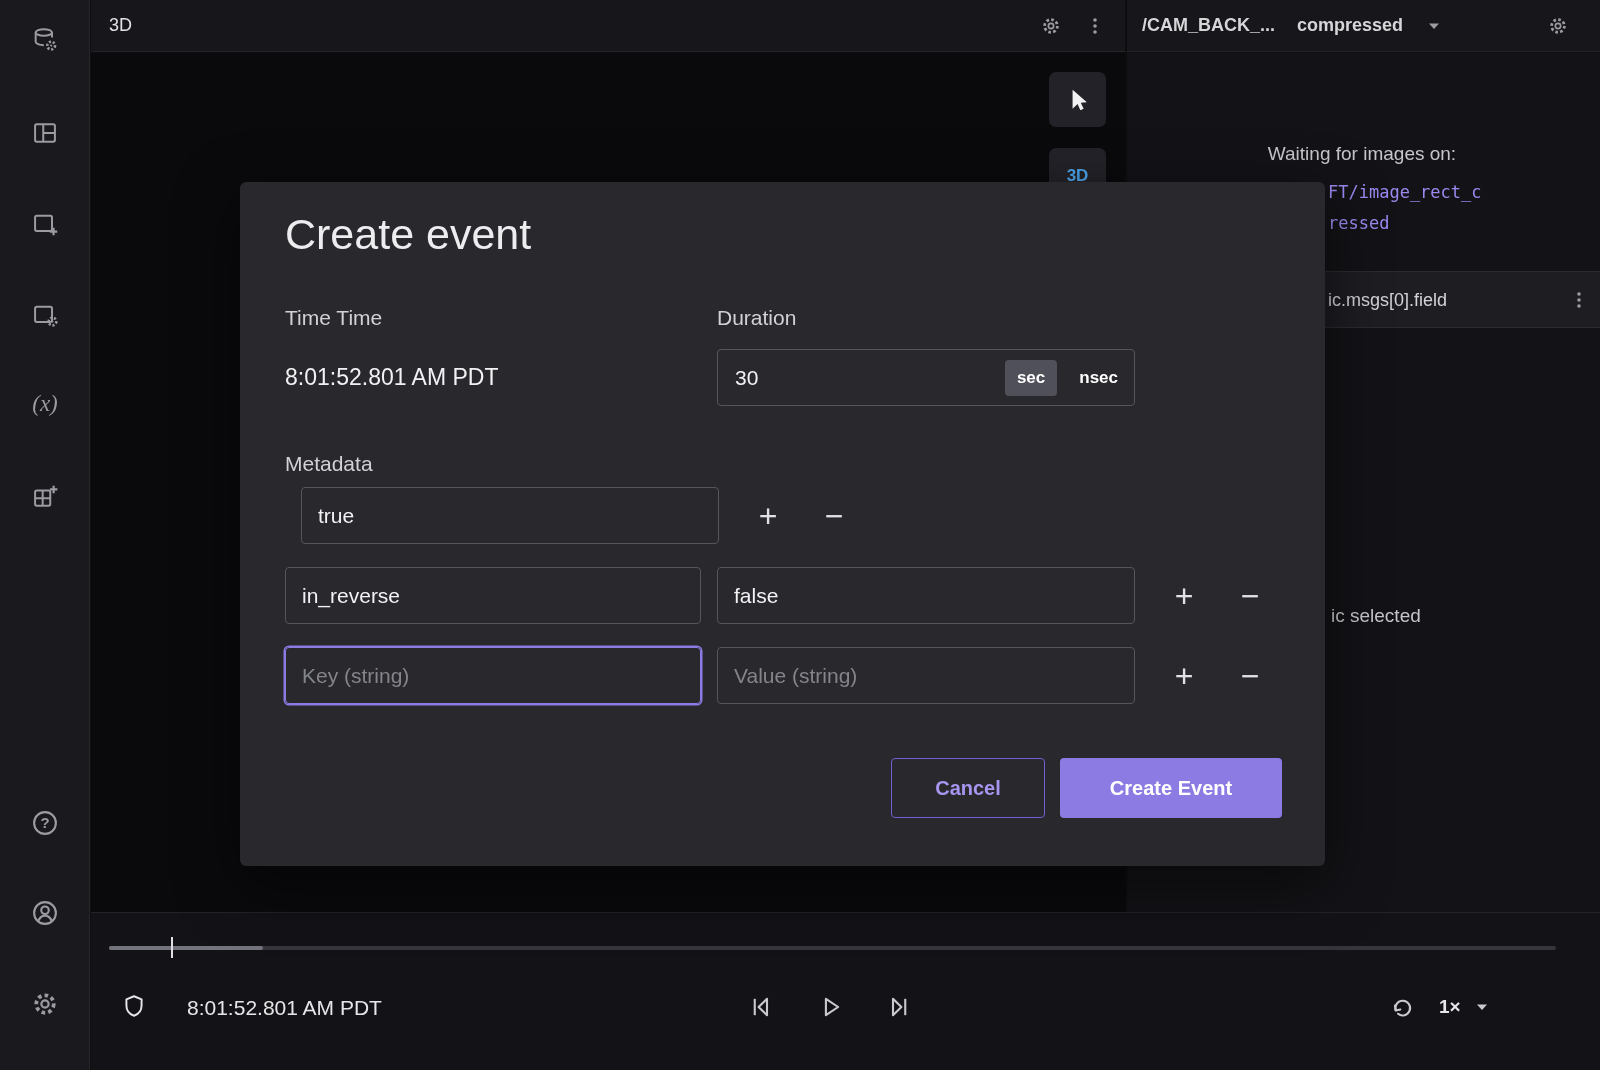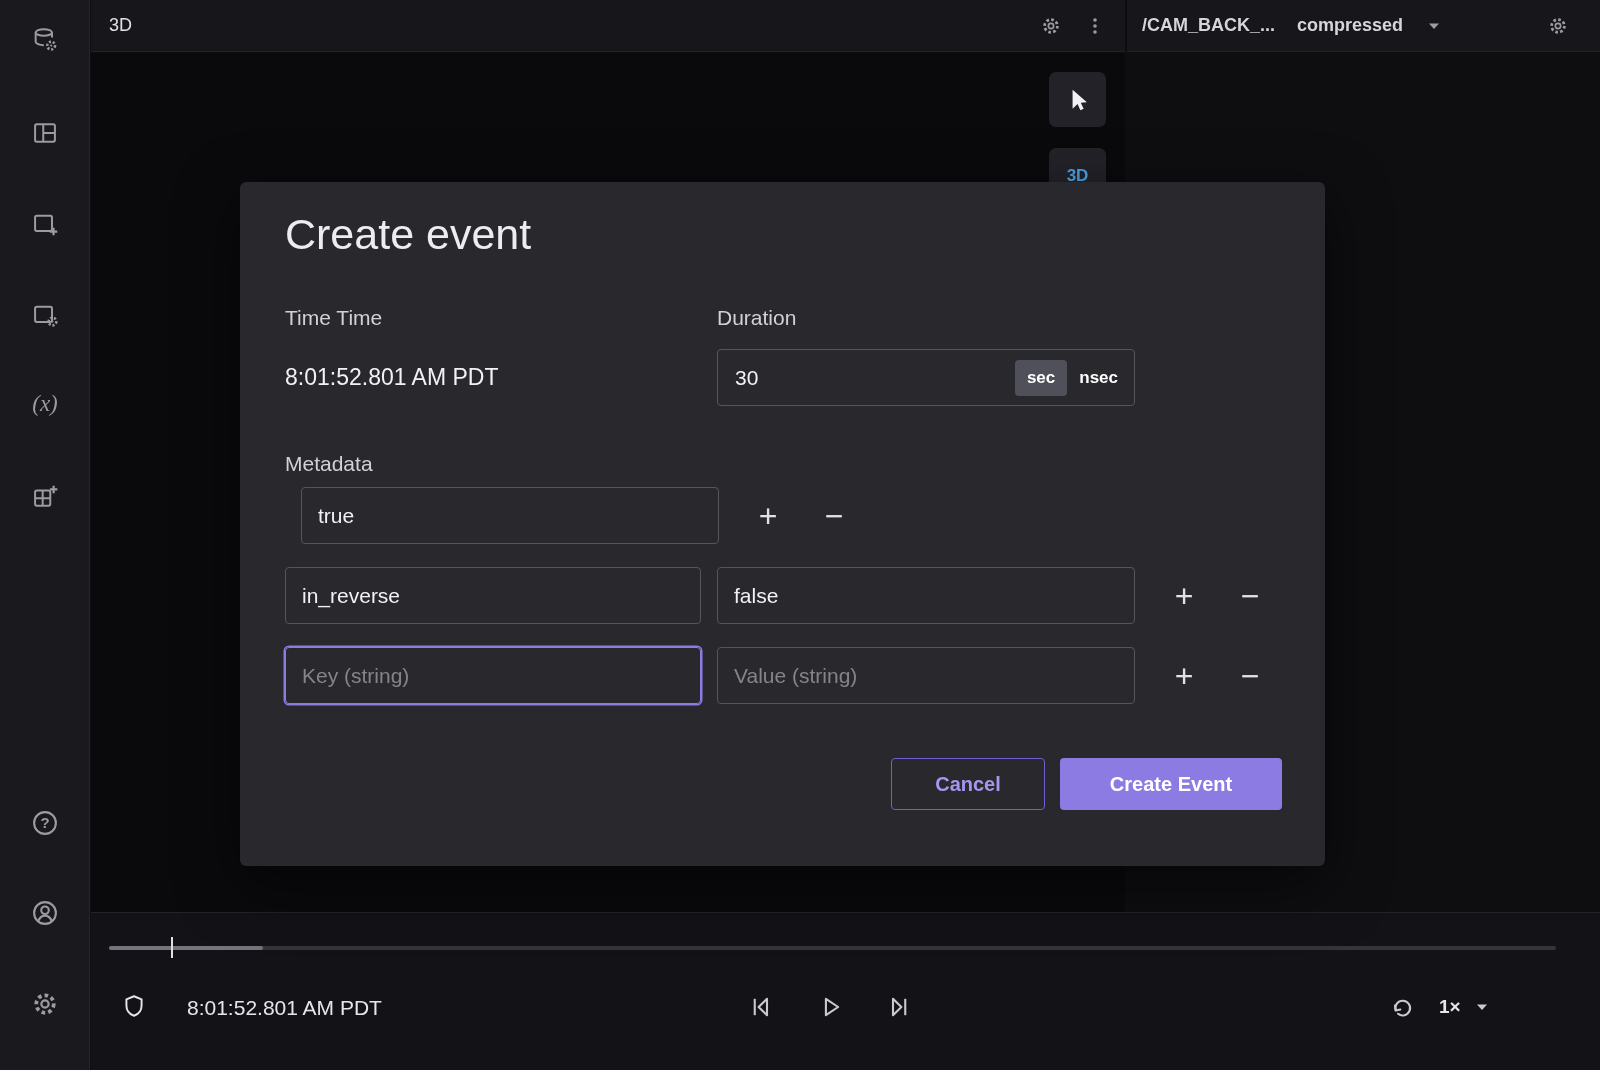--- a/index.html
+++ b/index.html
@@ -78,35 +78,35 @@
   .lbl { position:absolute; font-size:21px; color:#d2d2d6; }
   .start-lbl { left:45px; top:124px; }
   .start-val { position:absolute; left:45px; top:182px; font-size:23px; color:#f2f2f4; }
   .dur-lbl { left:477px; top:124px; }
   .dur-wrap { position:absolute; left:477px; top:167px; width:418px; height:57px;
     border:1px solid #55555c; border-radius:4px; display:flex; align-items:center; }
   .dur-input { flex:1; min-width:0; background:transparent; border:none; outline:none;
     color:#f2f2f4; font-size:21px; padding-left:17px; font-family:inherit; }
   .unit-btn { font-family:inherit; font-size:17px; font-weight:bold; color:#fff;
     background:transparent; border:none; cursor:pointer; }
-  .unit-sec { background:#50505a; border-radius:4px; padding:8px 12px; margin-right:12px; }
+  .unit-sec { background:#50505a; border-radius:4px; padding:8px 12px; margin-right:22px; }
   .unit-nsec { margin-right:16px; }
   .meta-lbl { left:45px; top:270px; }
   .meta-row { position:absolute; left:45px; display:flex; align-items:center; }
   .meta-row-1 { top:305px; } .meta-row-2 { top:385px; } .meta-row-3 { top:465px; }
   .meta-input { height:57px; background:transparent; border:1px solid #55555c; border-radius:4px;
     color:#f2f2f4; font-size:21px; padding:0 16px; outline:none; font-family:inherit; }
   .meta-input::placeholder { color:#84848b; }
   .key-input { width:416px; } .val-input { width:418px; margin-left:16px; }
   .focused { border-color:#8d7be4; box-shadow:0 0 0 1.5px #8d7be4; }
   .row-btn { width:44px; height:44px; display:flex; align-items:center; justify-content:center;
     font-size:32px; font-weight:400; color:#e2e2e6; background:none; border:none;
     cursor:pointer; font-family:inherit; line-height:1; }
   .plus-btn { margin-left:27px; } .minus-btn { margin-left:22px; }
-  .dlg-btn { position:absolute; top:576px; height:52px; border-radius:4px; font-family:inherit;
+  .dlg-btn { position:absolute; top:576px; height:60px; border-radius:4px; font-family:inherit;
     font-size:20px; font-weight:bold; cursor:pointer; }
   .cancel-btn { left:651px; width:154px; background:transparent; border:1px solid #6f5fd0; color:#a795f0; }
   .submit-btn { left:820px; width:222px; background:#8d7be4; border:none; color:#ffffff; }
 
   svg { display:block; }
 </style>
 </head>
 <body>
 
 <div class="app">
@@ -246,20 +246,38 @@
           <svg width="20" height="20" viewBox="0 0 20 20" fill="#9b9ba2">
             <circle cx="10" cy="4" r="1.8"></circle>
               <circle cx="10" cy="10" r="1.8"></circle>
               <circle cx="10" cy="16" r="1.8"></circle>
           </svg>
         </span>
       </span>
     </span>
   </header>
 
+  <div class="rp-body">
+    <div class="waiting">Waiting for images on:</div>
+    <div class="mono-line mono-1">FT/image_rect_c</div>
+    <div class="mono-line mono-2">ressed</div>
+    <div class="field-row">
+      <span class="field-label">ic.msgs[0].field</span>
+      <span class="field-kebab icon-btn">
+        <span>
+          <svg width="20" height="20" viewBox="0 0 20 20" fill="#9b9ba2">
+            <circle cx="10" cy="4" r="1.8"></circle>
+              <circle cx="10" cy="10" r="1.8"></circle>
+              <circle cx="10" cy="16" r="1.8"></circle>
+          </svg>
+        </span>
+      </span>
+    </div>
+    <div class="selection-text">ic selected</div>
+  </div>
 
   <div class="playback">
     <div class="track"></div>
     <div class="loaded"></div>
     <div class="playhead"></div>
     <span class="shield">
       <svg width="26" height="26" viewBox="0 0 24 24" fill="none" stroke="#e6e6e8" stroke-width="1.8" stroke-linejoin="round">
         <path d="M12 3 L19 5.8 V11.5 C19 16.3 16 19.6 12 21 C8 19.6 5 16.3 5 11.5 V5.8 Z"></path>
       </svg>
     </span>

